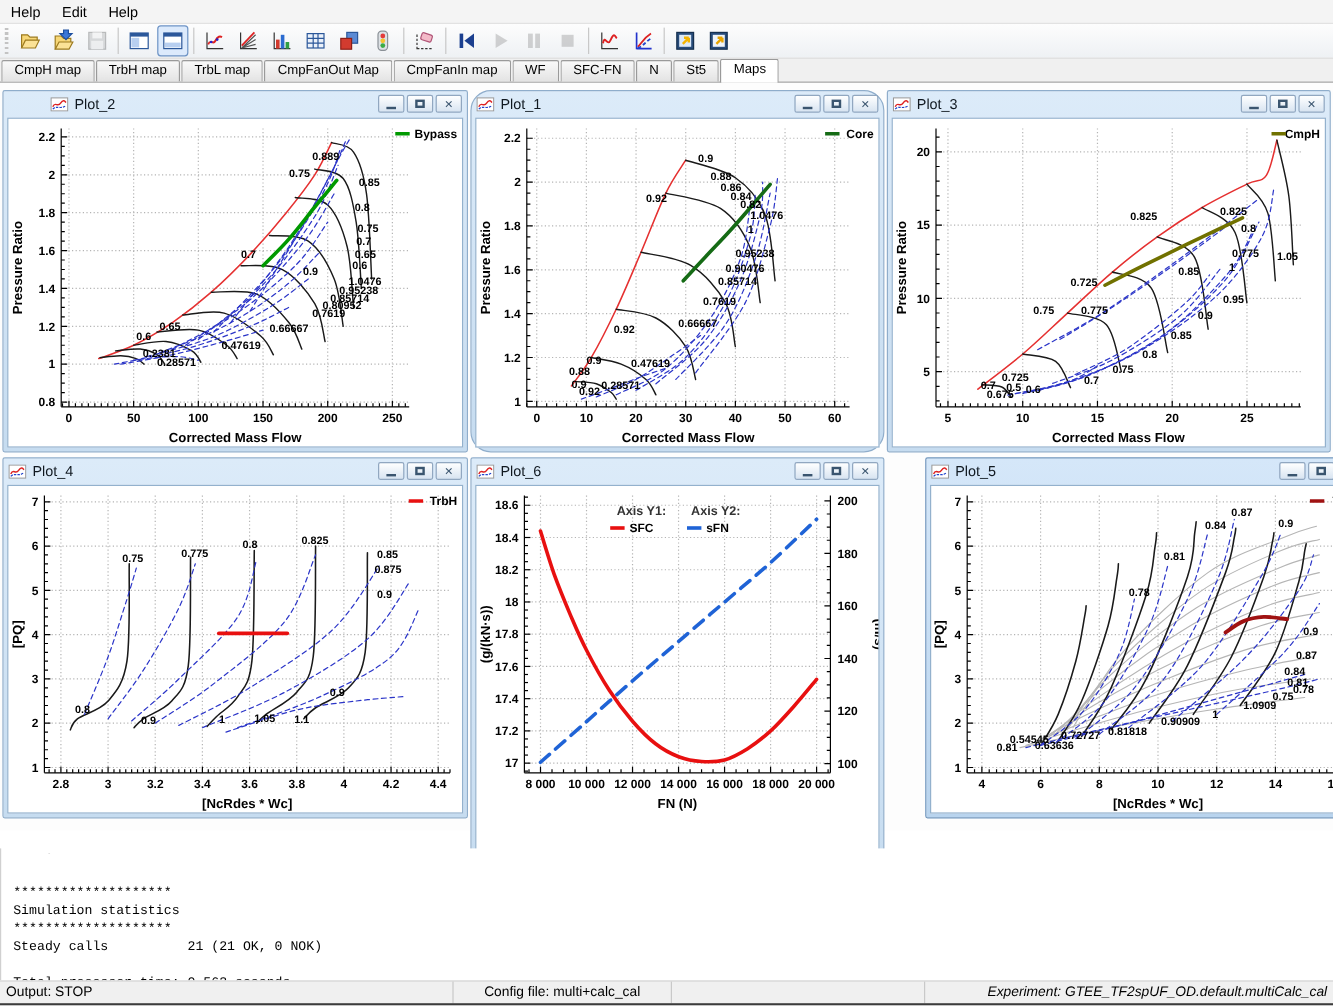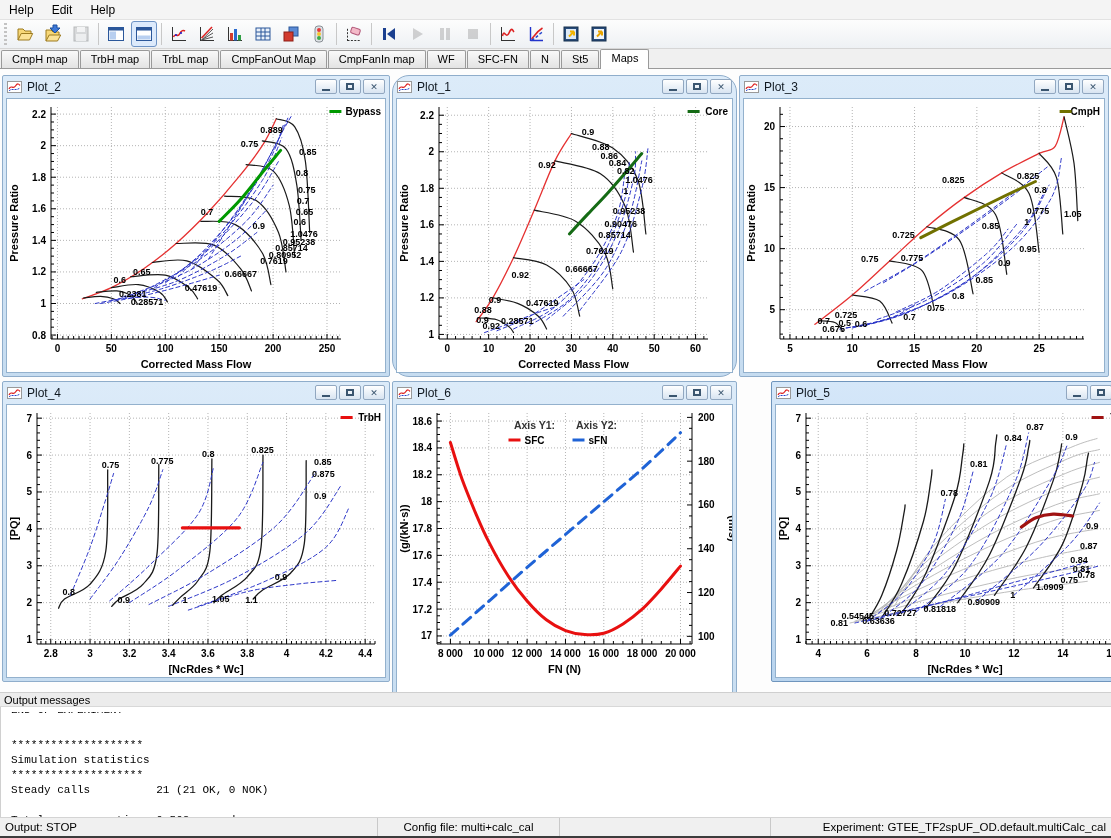--- a/index.html
+++ b/index.html
@@ -61,21 +61,21 @@
   .clipinner{display:block;margin-top:-9px;}
 
   
   .statusbar{position:absolute;left:0;top:817px;width:1111px;height:19px;background:#f0f0f0;
     border-top:1px solid #d4d4d4;display:flex;font-size:11.5px;}
   .status-seg{height:100%;display:flex;align-items:center;border-right:1px solid #c9c9c9;
     padding:0 5px;white-space:nowrap;overflow:hidden;}
   .seg1{width:378px;}
   .seg2{width:182px;justify-content:center;}
   .seg3{width:211px;}
-  .seg4{flex:1;justify-content:flex-end;border-right:none;}
+  .seg4{flex:1;justify-content:flex-end;border-right:none;font-style:italic;}
   .bottom-edge{position:absolute;left:0;top:836px;width:1111px;height:2px;background:#3c3c3c;}
 </style>
 </head>
 <body>
 
 <div class="app">
   <div class="menubar">
       <span class="menu-item">Help</span>
       <span class="menu-item">Edit</span>
       <span class="menu-item">Help</span>
@@ -227,21 +227,21 @@
       <div class="tab">TrbL map</div>
       <div class="tab">CmpFanOut Map</div>
       <div class="tab">CmpFanIn map</div>
       <div class="tab">WF</div>
       <div class="tab">SFC-FN</div>
       <div class="tab">N</div>
       <div class="tab">St5</div>
       <div class="tab active">Maps</div>
     </div>
   <div class="mdi">
-      <div class="plot-window" style="left: 2px; top: 6px; width: 388px; height: 302px;">
+      <div class="plot-window" style="left: 2px; top: 6px; width: 388px; height: 302px; padding-left: 35px;">
         <div class="plot-titlebar">
           <svg width="15" height="12">
             <rect x="0.5" y="0.5" width="14" height="11" fill="#fff" stroke="#999"></rect>
             <path d="M2 8 C4 3,6 9,8.5 5 S12.5 4,13 4.5" stroke="#d22" fill="none" stroke-width="1.2"></path>
             <path d="M2 10 C5 6.5,8 10.5,13 7" stroke="#24c" fill="none" stroke-width="1" stroke-dasharray="2,1"></path>
           </svg>
           <span class="plot-title">Plot_2</span>
           <span class="win-btn">
             <span class="min-bar"></span>
           </span>
@@ -1250,23 +1250,20 @@
             <text x="147.41538461538465" y="207.26517571884983" font-size="9" text-anchor="start" fill="#000" font-weight="bold">0.81818</text>
             <text x="108.27692307692308" y="210.9552715654952" font-size="9" text-anchor="start" fill="#000" font-weight="bold">0.72727</text>
             <text x="86.26153846153846" y="219.073482428115" font-size="9" text-anchor="start" fill="#000" font-weight="bold">0.63636</text>
             <text x="65.46923076923078" y="213.9073482428115" font-size="9" text-anchor="start" fill="#000" font-weight="bold">0.54545</text>
             <text x="54.46153846153847" y="220.91853035143768" font-size="9" text-anchor="start" fill="#000" font-weight="bold">0.81</text>
             <text x="356" y="16" font-size="10" text-anchor="end" fill="#000" font-weight="bold">TrbL</text>
             <line x1="315.6" y1="12.5" x2="327.6" y2="12.5" stroke="#a01212" stroke-width="3"></line>
           </svg></div>
       </div>
     </div>
-  <div class="output-header">
-    <span>Output messages</span>
-  </div>
   <div class="output-body">
     <pre><span class="clipwrap"><span class="clipinner">END OF EXPERIMENT</span></span>
 
 ********************
 Simulation statistics
 ********************
 Steady calls          21 (21 OK, 0 NOK)
 
 Total processor time: 0.563 seconds</pre>
   </div>

